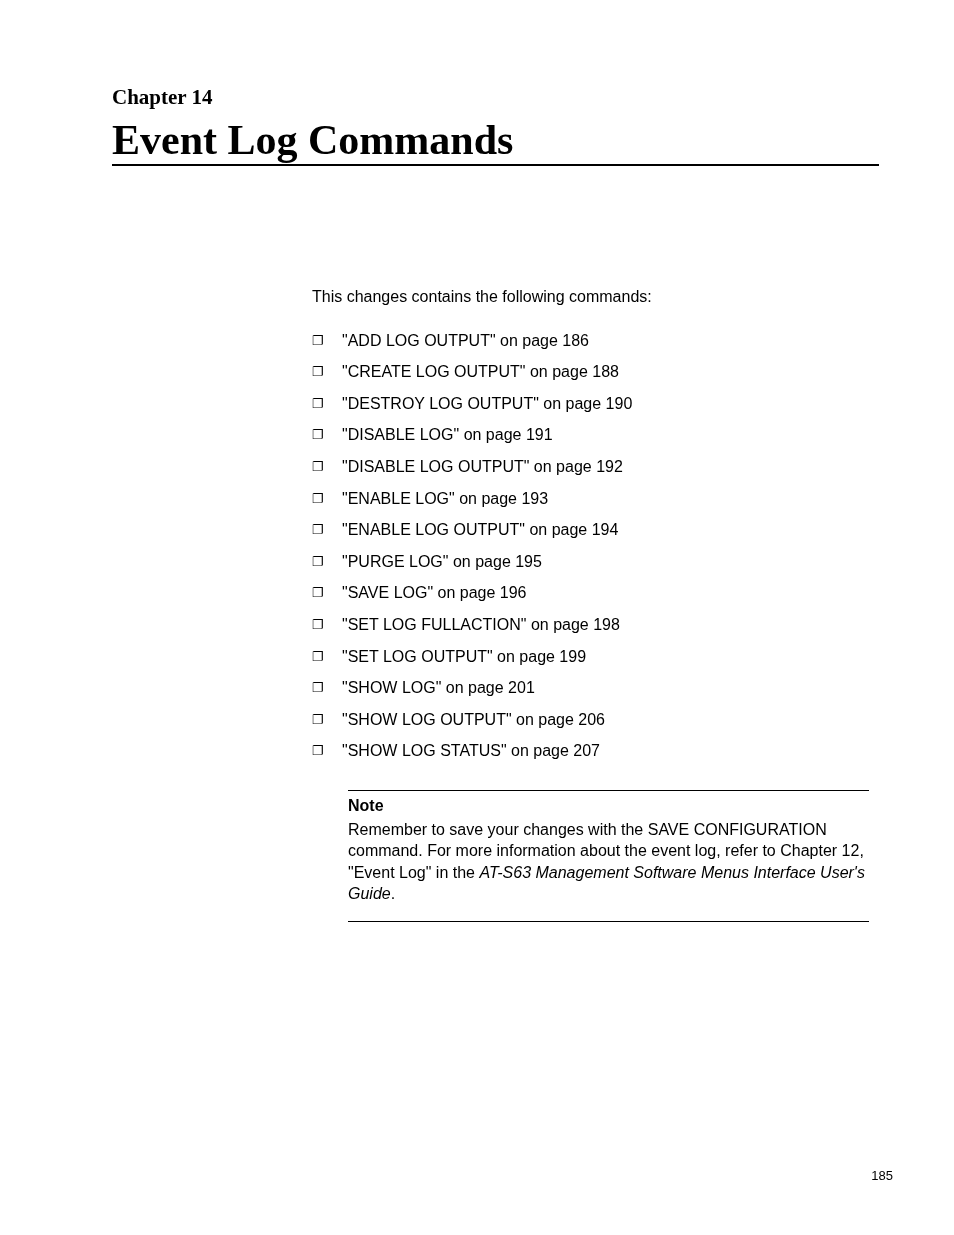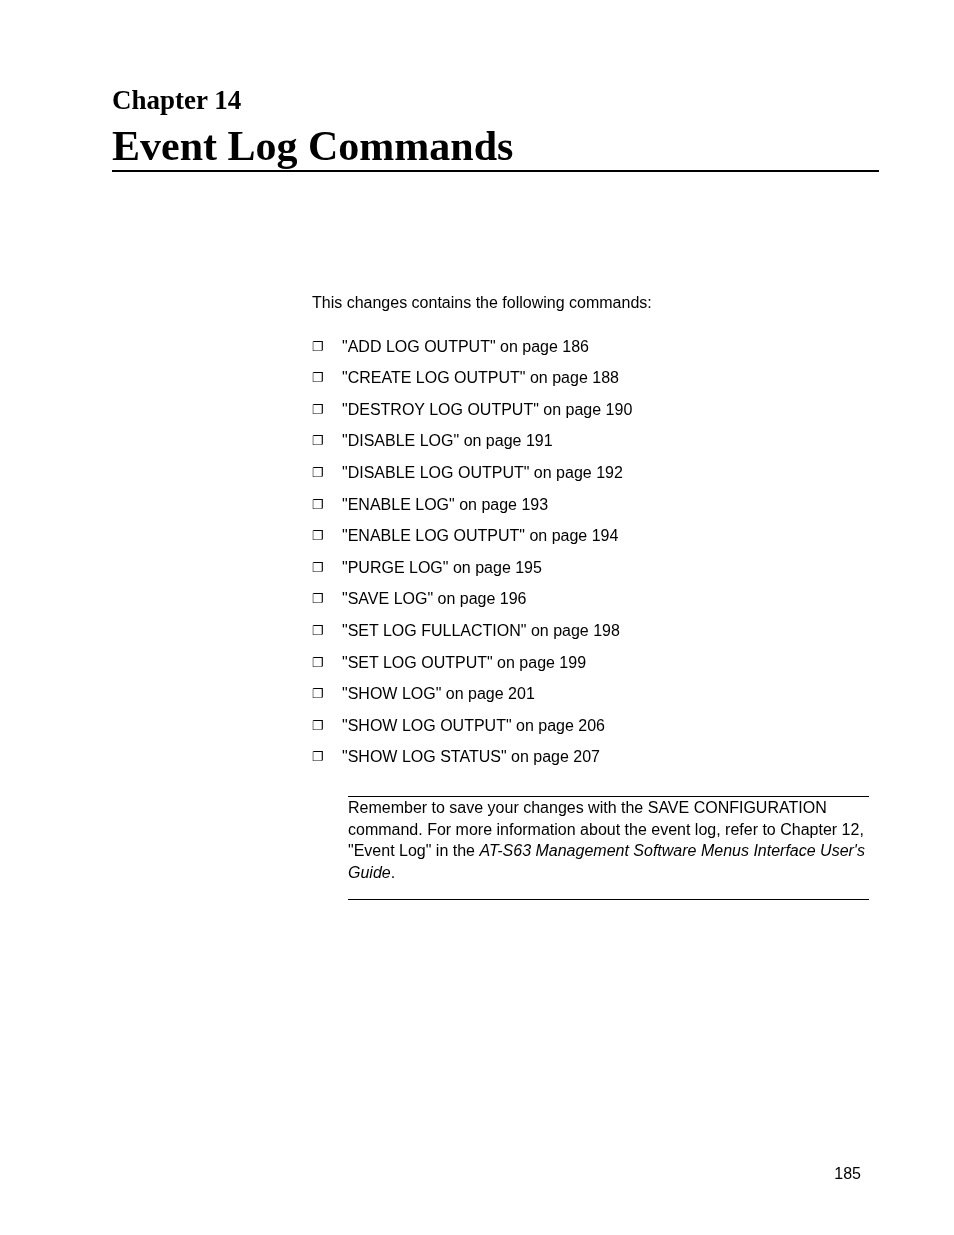--- a/index.html
+++ b/index.html
@@ -9,21 +9,21 @@
     background: #fff;
     font-family: Arial, Helvetica, sans-serif;
     color: #000;
     position: relative;
   }
   .page {
     padding: 85px 75px 0 112px;
   }
   .chapter-label {
     font-family: "Times New Roman", Times, serif;
-    font-size: 27px;
+    font-size: 21px;
     font-weight: bold;
     margin-bottom: 6px;
   }
   .chapter-title {
     font-family: "Times New Roman", Times, serif;
     font-size: 42px;
     font-weight: bold;
   }
   .title-rule {
     border: none;
@@ -68,22 +68,22 @@
   }
   .note-body {
     margin-bottom: 16px;
   }
   .note-body .italic {
     font-style: italic;
   }
   .page-number {
     position: absolute;
     bottom: 52px;
-    right: 93px;
-    font-size: 16px;
+    right: 61px;
+    font-size: 13px;
   }
 </style>
 </head>
 <body>
 
 <div class="page">
 
   <div class="chapter-label">Chapter 14</div>
   <div class="chapter-title">Event Log Commands</div>
   <hr class="title-rule">
@@ -103,20 +103,21 @@
       <li><span class="bullet">❐</span><span>"SAVE LOG" on page 196</span></li>
       <li><span class="bullet">❐</span><span>"SET LOG FULLACTION" on page 198</span></li>
       <li><span class="bullet">❐</span><span>"SET LOG OUTPUT" on page 199</span></li>
       <li><span class="bullet">❐</span><span>"SHOW LOG" on page 201</span></li>
       <li><span class="bullet">❐</span><span>"SHOW LOG OUTPUT" on page 206</span></li>
       <li><span class="bullet">❐</span><span>"SHOW LOG STATUS" on page 207</span></li>
     </ul>
 
     <div class="note-box">
       <hr class="note-rule">
+      <div class="note-heading">Note</div>
       <div class="note-body">
         <span>Remember to save your changes with the SAVE CONFIGURATION command. For more information about the event log, refer to Chapter 12, "Event Log" in the </span><span class="italic">AT-S63 Management Software Menus Interface User's Guide</span><span>.</span>
       </div>
       <hr class="note-rule">
     </div>
   </div>
 
   <div class="page-number">185</div>
 </div>
 

